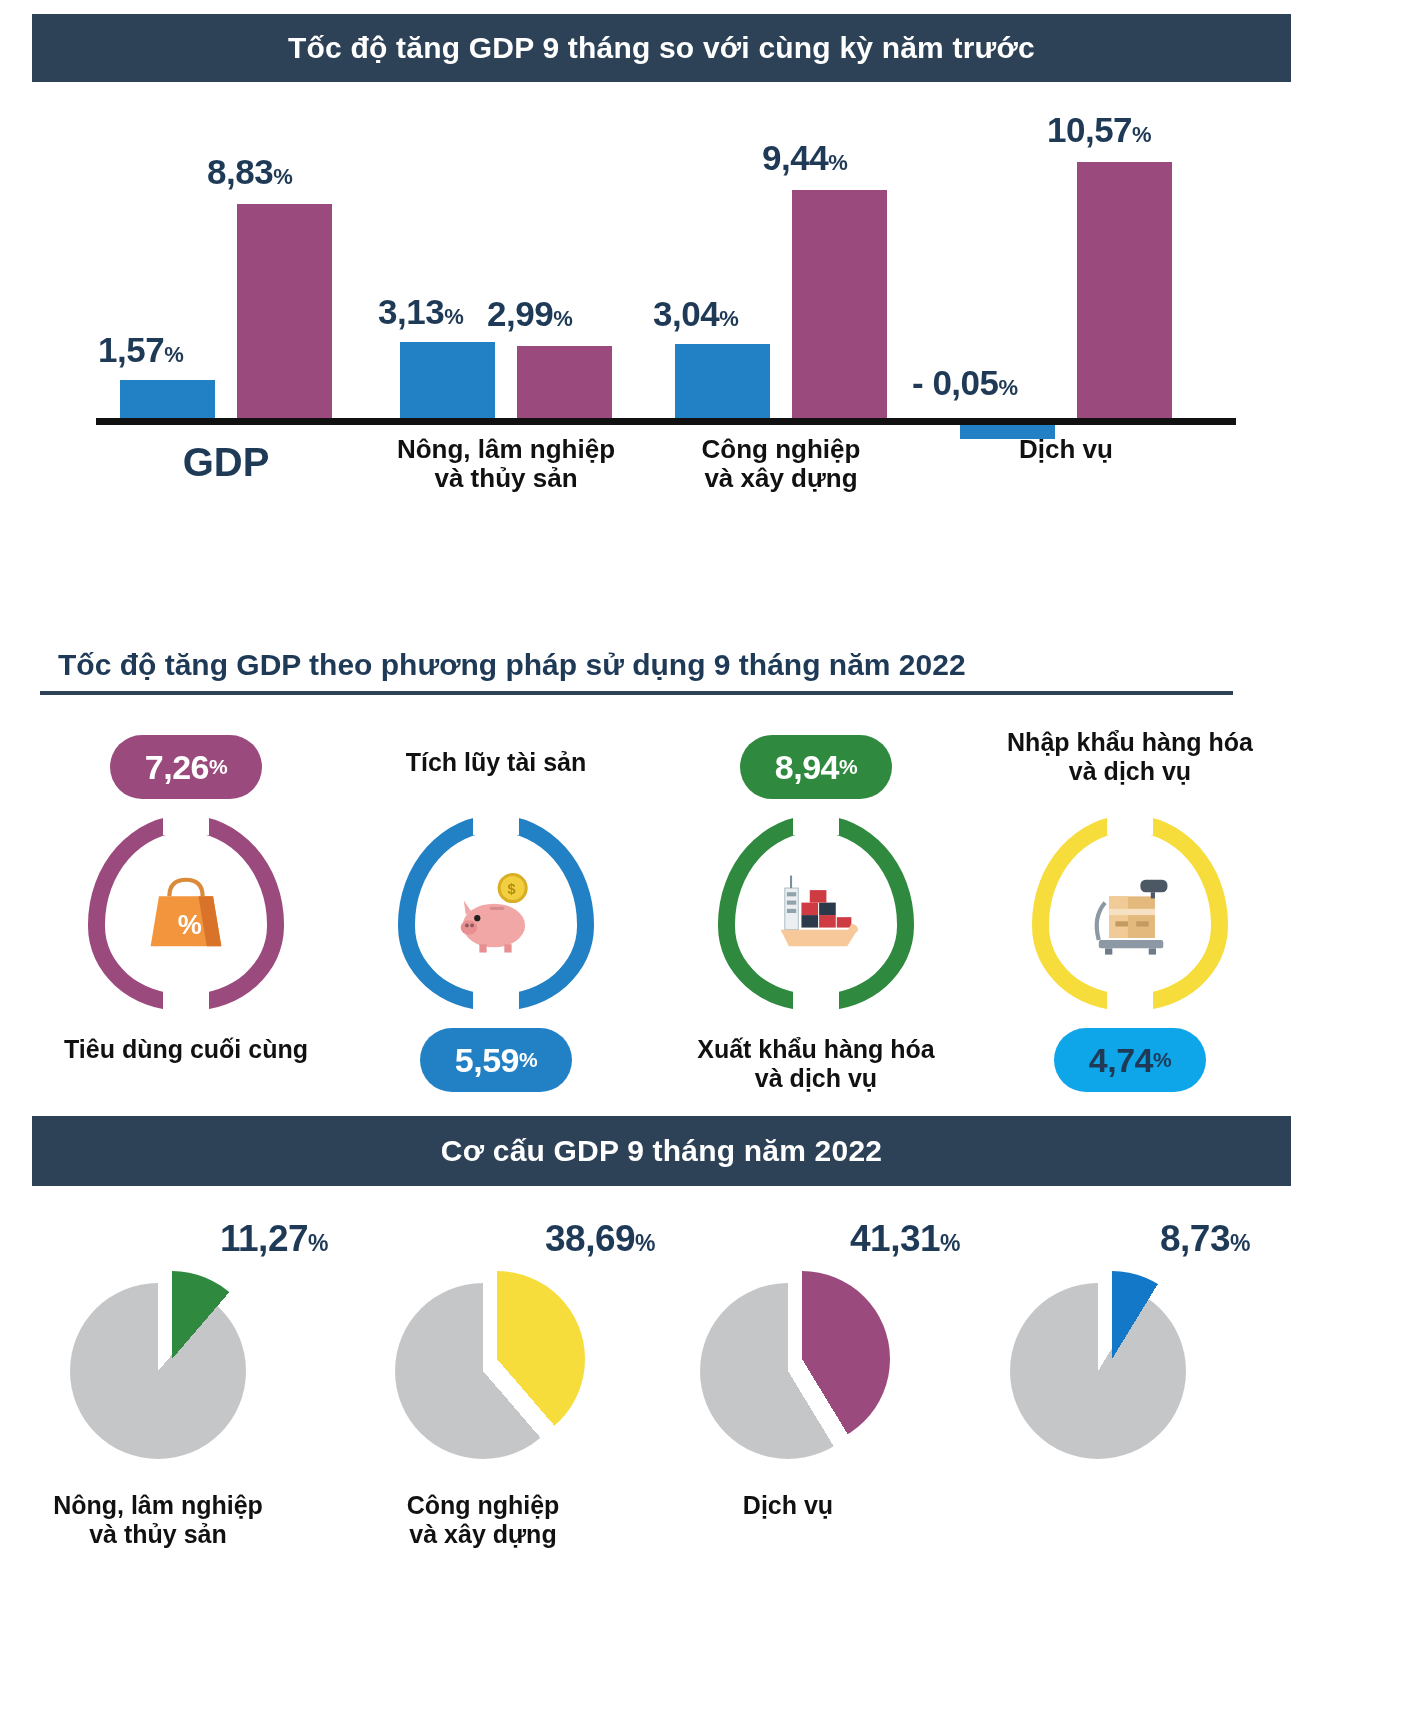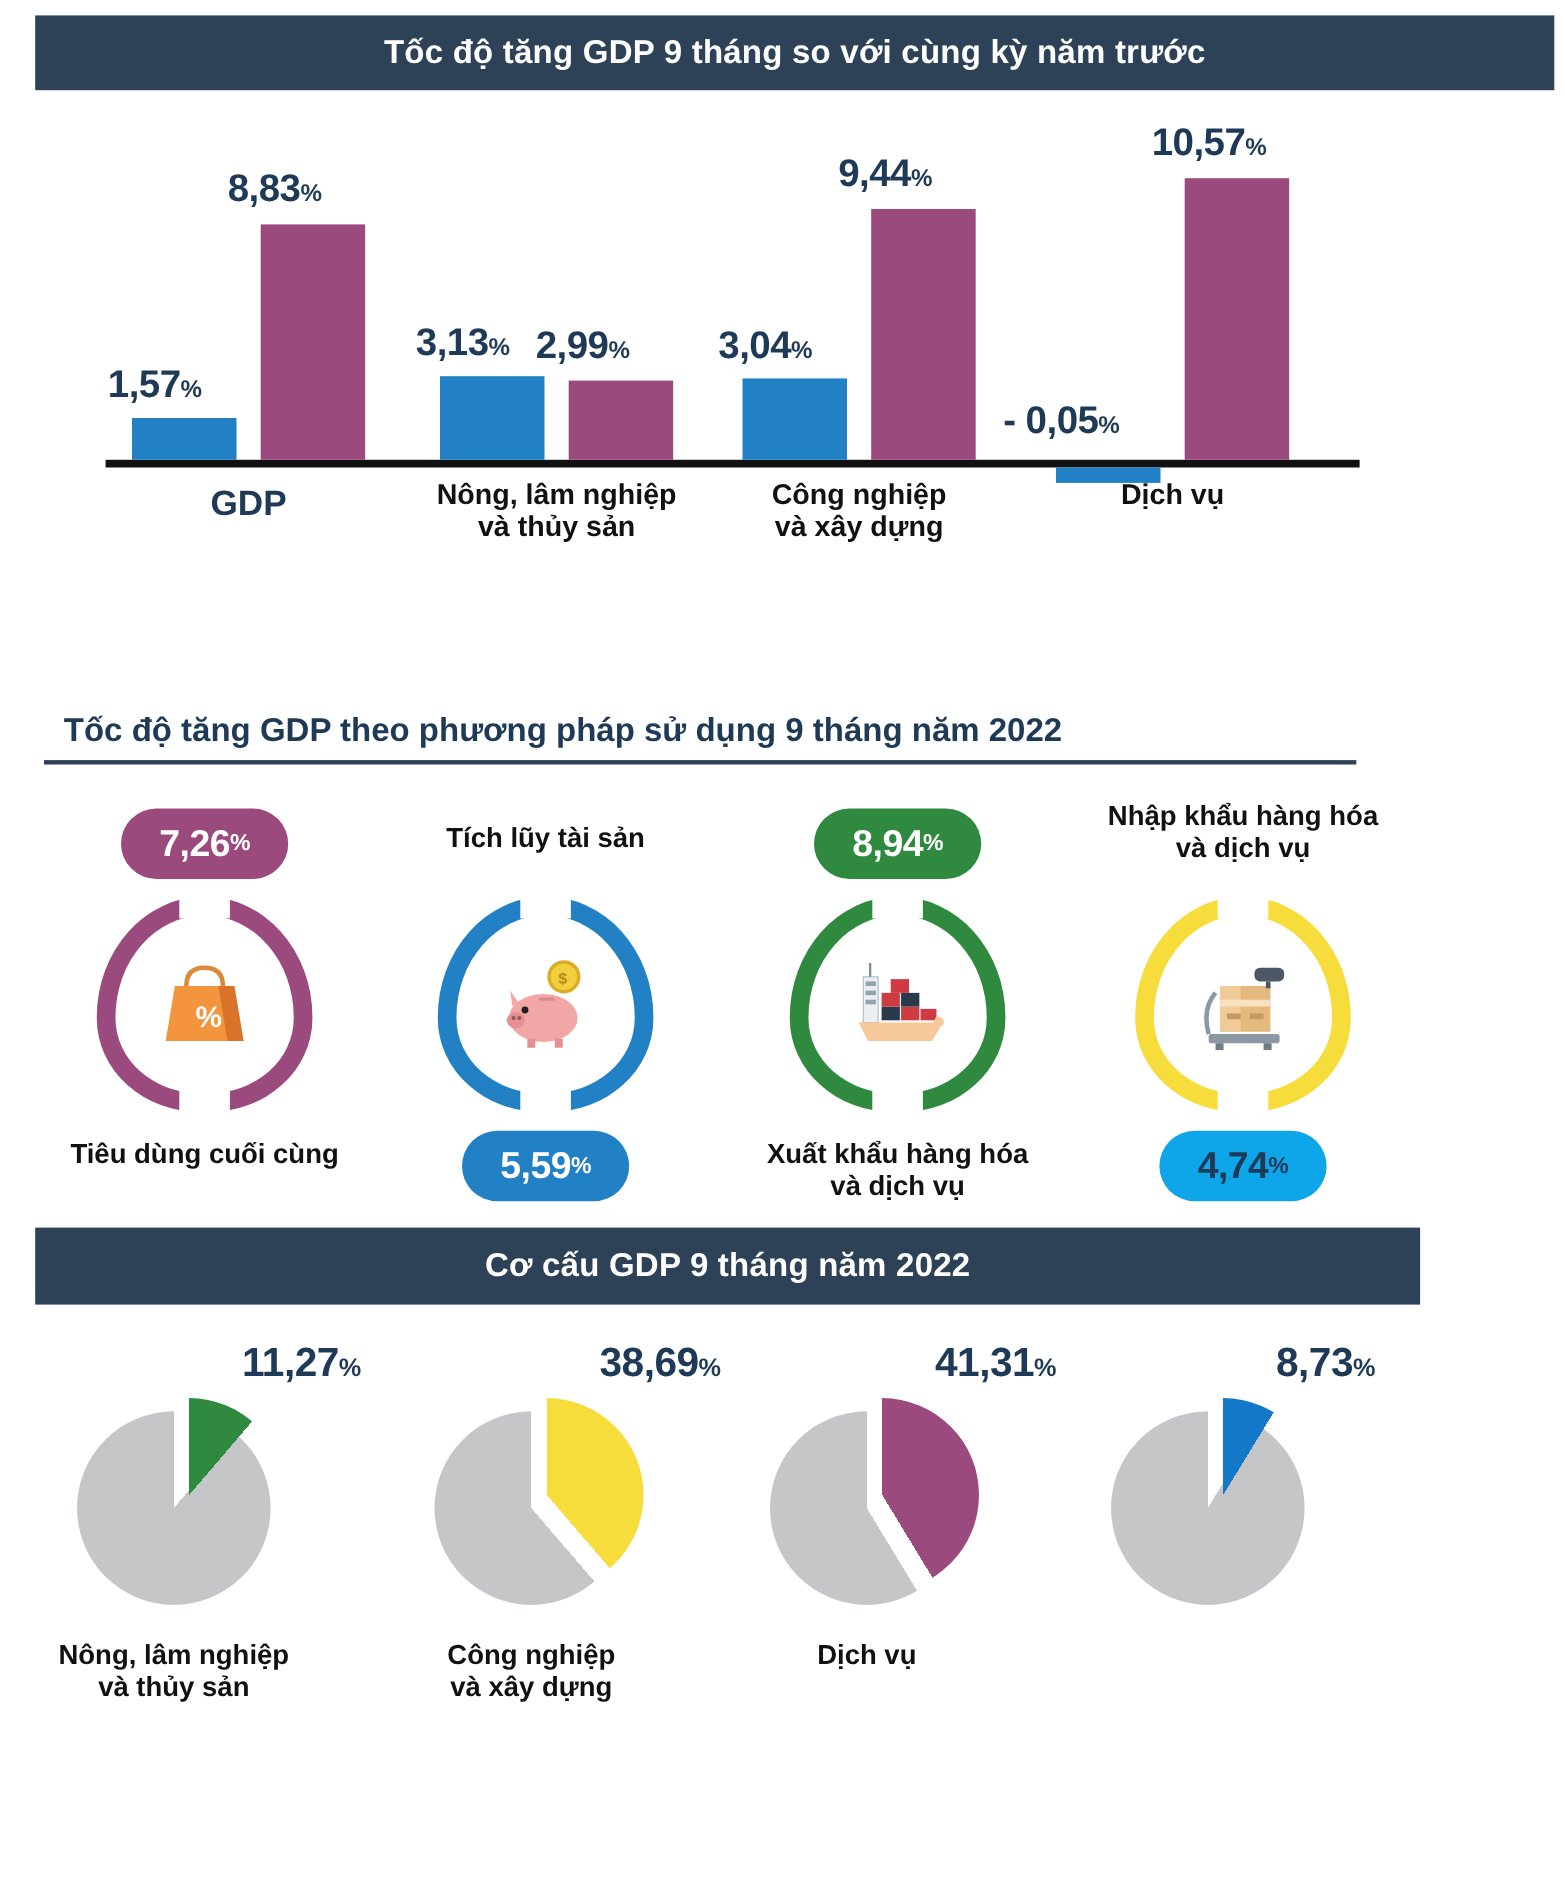--- a/index.html
+++ b/index.html
@@ -20,21 +20,21 @@
     background:#2e4257;
     display:flex;align-items:center;justify-content:center;
   }
   .banner .banner-text{
     color:#ffffff;
     font-weight:bold;
     font-size:30px;
     letter-spacing:.2px;
     text-align:center;
   }
-  #banner-top{left:32px;top:14px;width:1381px;height:68px;}
+  #banner-top{left:32px;top:14px;width:1259px;height:68px;}
   #banner-bottom{left:32px;top:1116px;width:1259px;height:70px;}
 
   
   #bars-section{position:absolute;left:0;top:88px;width:1423px;height:430px;}
   #bars-plot{position:absolute;left:96px;top:0;width:1140px;height:330px;}
   .axis-line{
     position:absolute;left:96px;top:418px;width:1140px;height:7px;background:#111111;
   }
   .bar{
     position:absolute;bottom:0;width:95px;
@@ -50,21 +50,21 @@
   .bar-val .pct{font-size:22px;}
   .cat-label{
     position:absolute;
     text-align:center;
     font-weight:bold;
     font-size:26px;
     color:#111111;
     line-height:1.12;
     width:270px;
   }
-  .cat-label.gdp{color:#1f3a57;font-size:32px;}
+  .cat-label.gdp{color:#1f3a57;font-size:40px;}
 
   
   #legend{
     position:absolute;left:224px;top:531px;width:880px;height:76px;
     border:3px dashed #2e4257;
     display:flex;align-items:center;justify-content:space-around;
     box-sizing:border-box;
   }
   .legend-item{display:flex;align-items:center;gap:18px;}
   .legend-label{font-weight:bold;font-size:25px;color:#111111;white-space:nowrap;}

